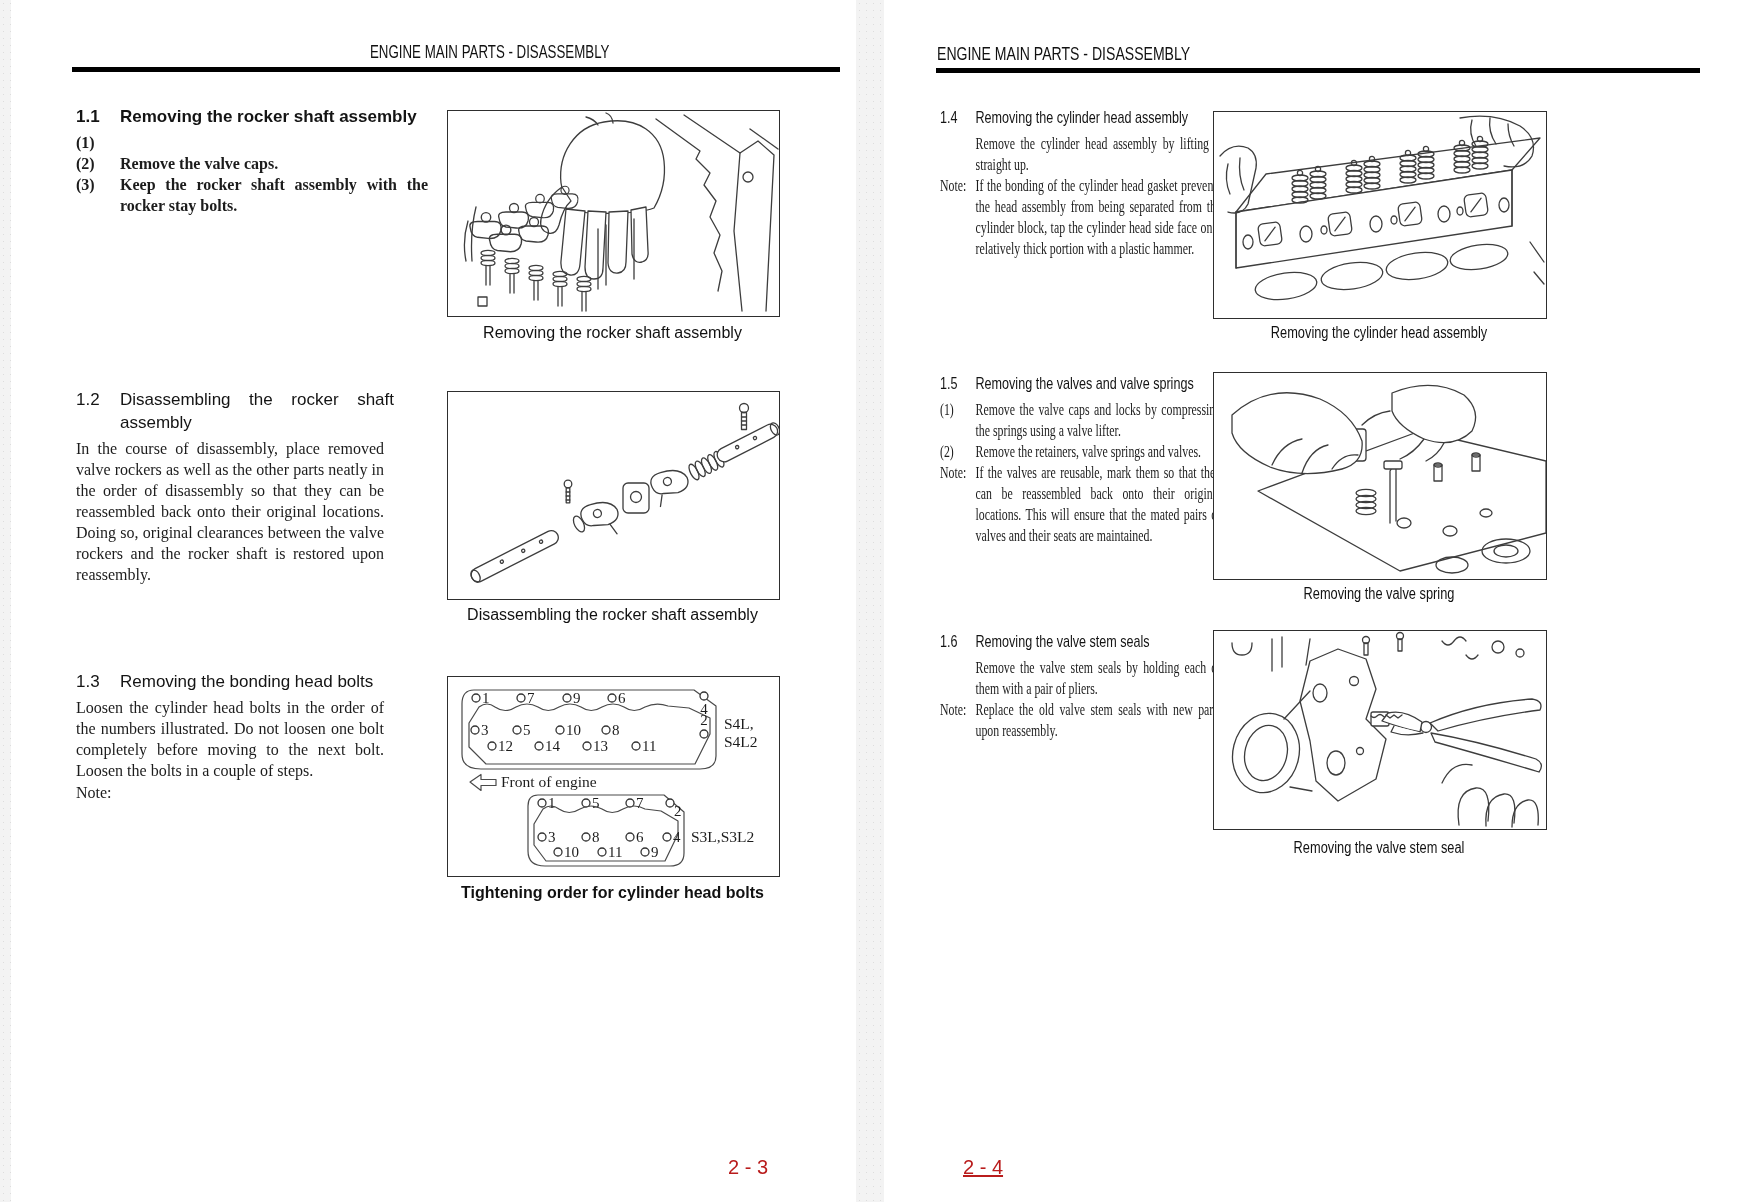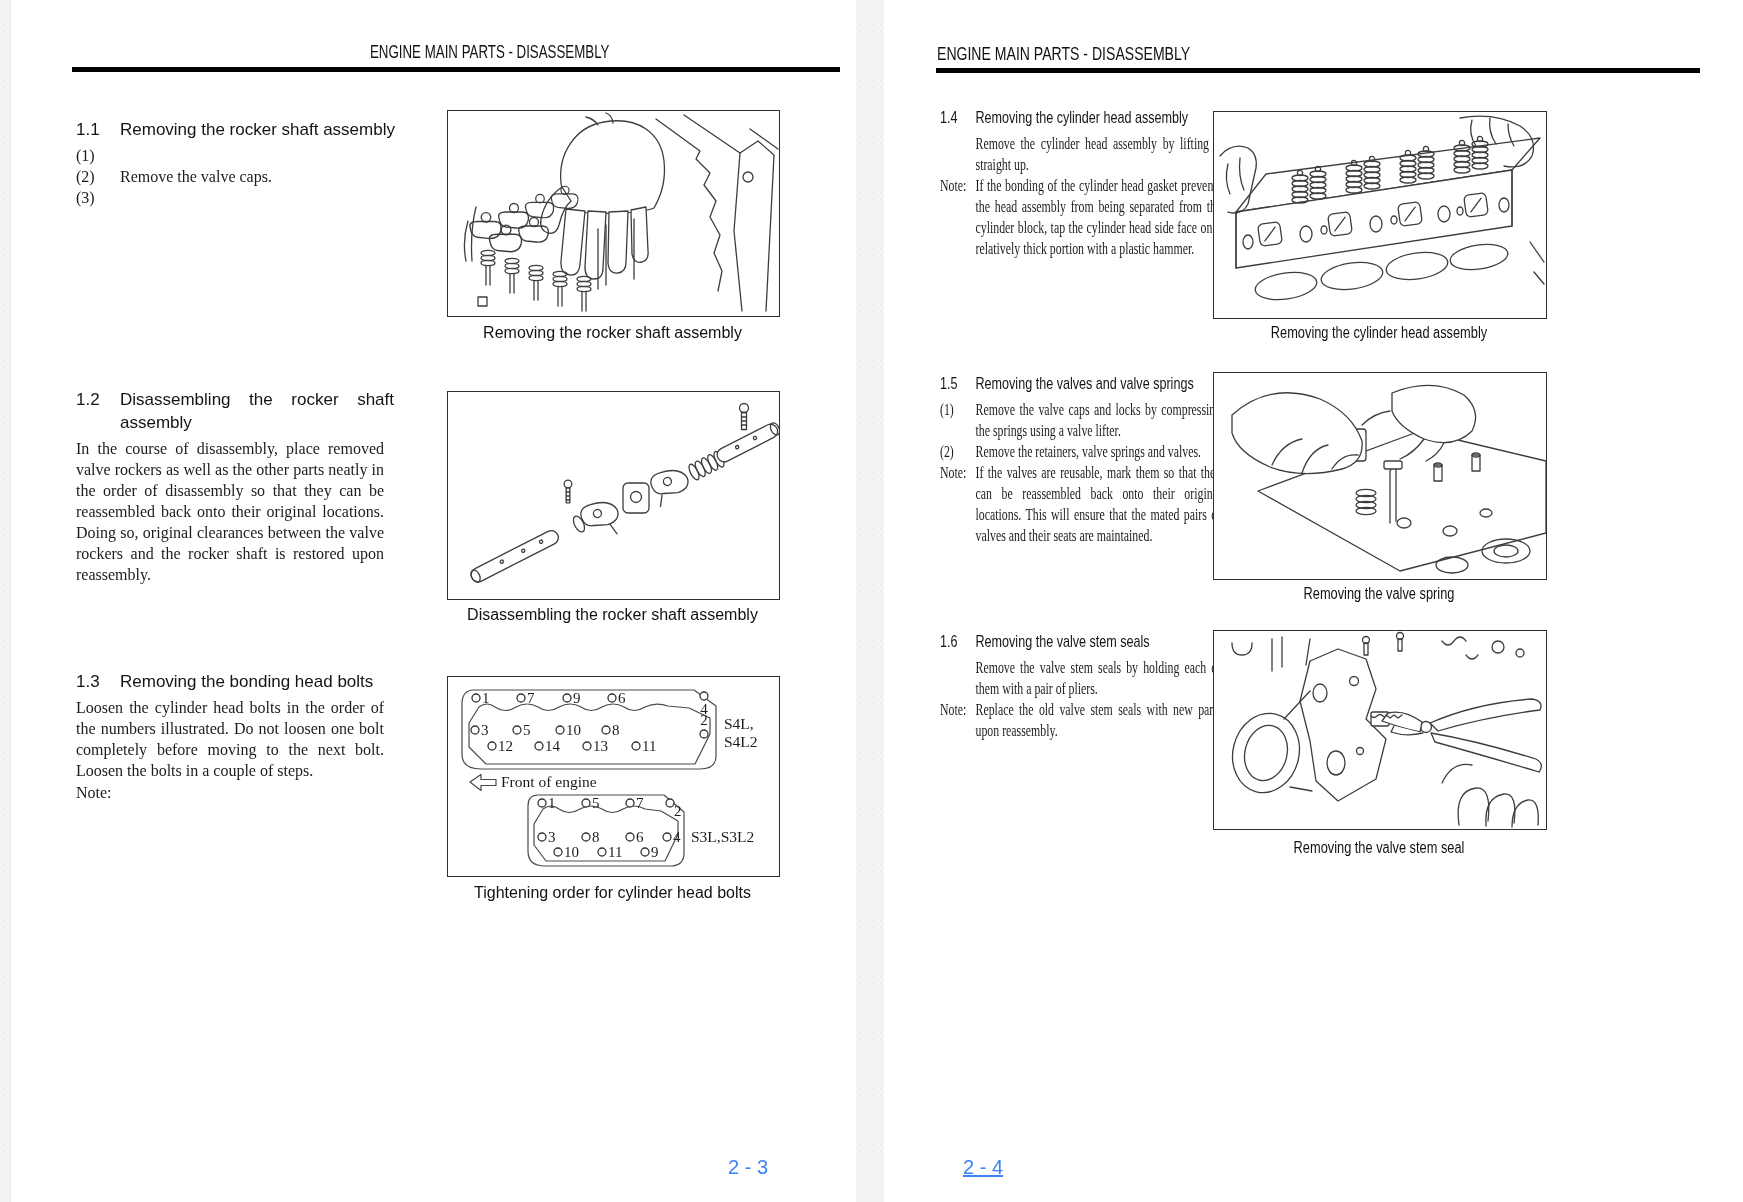--- a/index.html
+++ b/index.html
@@ -39,52 +39,53 @@
   .rcol .para{margin-left:48px;width:332px;}
   .rcol .ilbl{width:48px;}
   .rcol .itxt{width:332px;}
   .rcol .nlbl{width:48px;}
   .rcol .ntxt{width:332px;}
 
   .fig{position:absolute;border:1.2px solid #2e2e2e;background:#fff;}
   .fig svg{width:100%;height:100%;display:block;}
   .cap{position:absolute;text-align:center;font-size:16px;color:#111;}
   .rcap{transform:scaleX(0.80);transform-origin:center top;}
-  .pnum{position:absolute;font-size:20px;color:#3b82f6;}
+  .pnum{position:absolute;font-size:20px;color:#b91c1c;}
 
   .art *{fill:none;stroke:#3d3d3d;stroke-width:1.3;stroke-linecap:round;stroke-linejoin:round;}
   .art .fw{fill:#ffffff;}
   .bolt-c{fill:#ffffff;stroke:#333;stroke-width:1.3;}
   .bolt-num{font-family:"Liberation Serif",serif;font-size:15px;fill:#1c1c1c;stroke:none;}
   .diag-lbl{font-family:"Liberation Serif",serif;font-size:15.5px;fill:#1c1c1c;stroke:none;}
   .gasket{fill:none;stroke:#4a4a4a;stroke-width:1.2;stroke-linejoin:round;}
 </style>
 </head>
 <body>
 
 <div class="gutter" id="gutter-left"></div>
 <div class="gutter" id="gutter-center"></div>
 
 <div class="page-hdr" id="lp-hdr">ENGINE MAIN PARTS - DISASSEMBLY</div>
 <div class="rule" id="lp-rule"></div>
 
-<div class="sec" style="left:76px;top:118px;width:352px;">
+<div class="sec" style="left:76px;top:105px;width:352px;font-weight:bold;">
   <div class="shead">
     <span class="snum">1.1</span>
     <span class="stitle">Removing the rocker shaft assembly</span>
   </div>
   <div class="item ser">
     <span class="ilbl">(1)</span>
   </div>
   <div class="item ser">
     <span class="ilbl">(2)</span>
     <span class="itxt">Remove the valve caps.</span>
   </div>
   <div class="item ser">
     <span class="ilbl">(3)</span>
+    <span class="itxt">Keep the rocker shaft assembly with the rocker stay bolts.</span>
   </div>
 </div>
 
 <div class="fig" style="left:447px;top:110px;width:331px;height:205px;">
   <svg viewBox="0 0 331 205" class="art">
     <path d="M208,8 L252,40 L248,48 L262,62 L256,74 L268,90 L262,106 L272,124 L266,142 L274,160 L270,180"></path>
     <path d="M236,4 L292,42 M292,42 L310,30 L326,44 L318,200"></path>
     <path d="M292,42 L286,120 L294,200"></path>
     <circle cx="300" cy="66" r="5"></circle>
     <path d="M302,18 L330,38"></path>
@@ -266,21 +267,21 @@
     <circle class="bolt-c" cx="110" cy="175" r="4"></circle>
       <text class="bolt-num" x="116" y="180">10</text>
     <circle class="bolt-c" cx="154" cy="175" r="4"></circle>
       <text class="bolt-num" x="160" y="180">11</text>
     <circle class="bolt-c" cx="197" cy="175" r="4"></circle>
       <text class="bolt-num" x="203" y="180">9</text>
 
     <text class="diag-lbl" x="243" y="165">S3L,S3L2</text>
   </svg>
 </div>
-<div class="cap" style="left:447px;top:884px;width:331px;">Tightening order for cylinder head bolts</div>
+<div class="cap" style="left:447px;top:884px;width:331px;font-weight:bold;">Tightening order for cylinder head bolts</div>
 
 <div class="pnum" style="left:728px;top:1156px;">2 - 3</div>
 
 <div class="page-hdr" id="rp-hdr">ENGINE MAIN PARTS - DISASSEMBLY</div>
 <div class="rule" id="rp-rule"></div>
 
 <div class="rcol" style="left:940px;top:106px;">
   <div class="shead">
     <span class="snum">1.4</span>
     <span class="stitle">Removing the cylinder head assembly</span>

